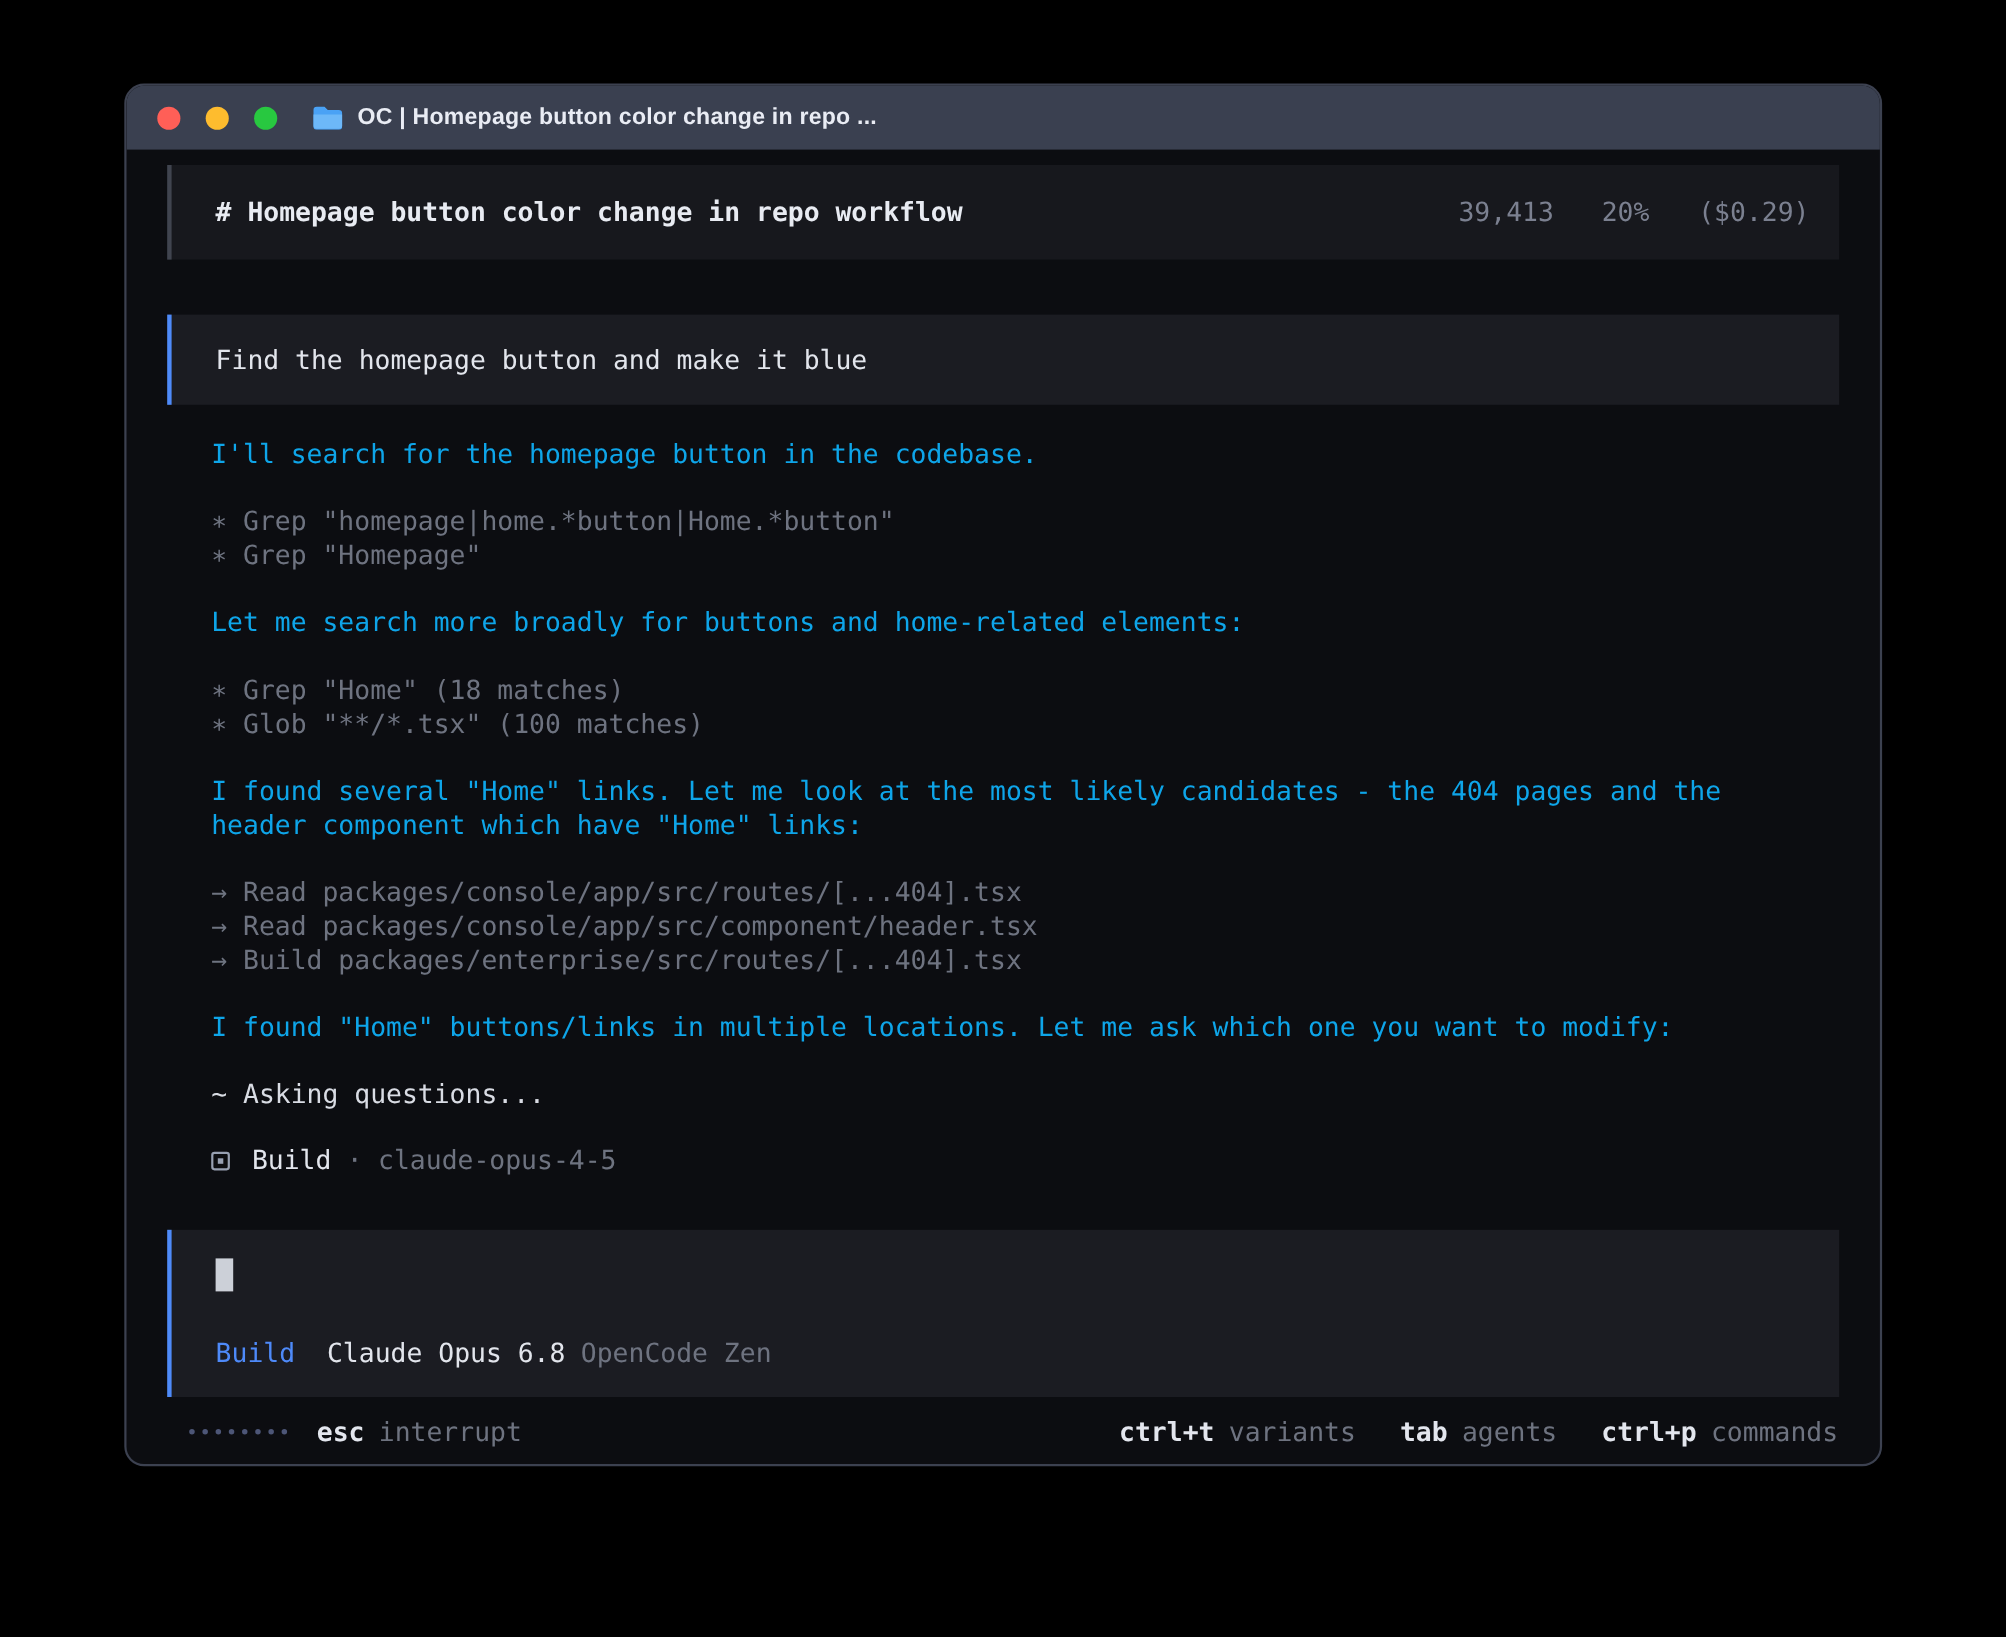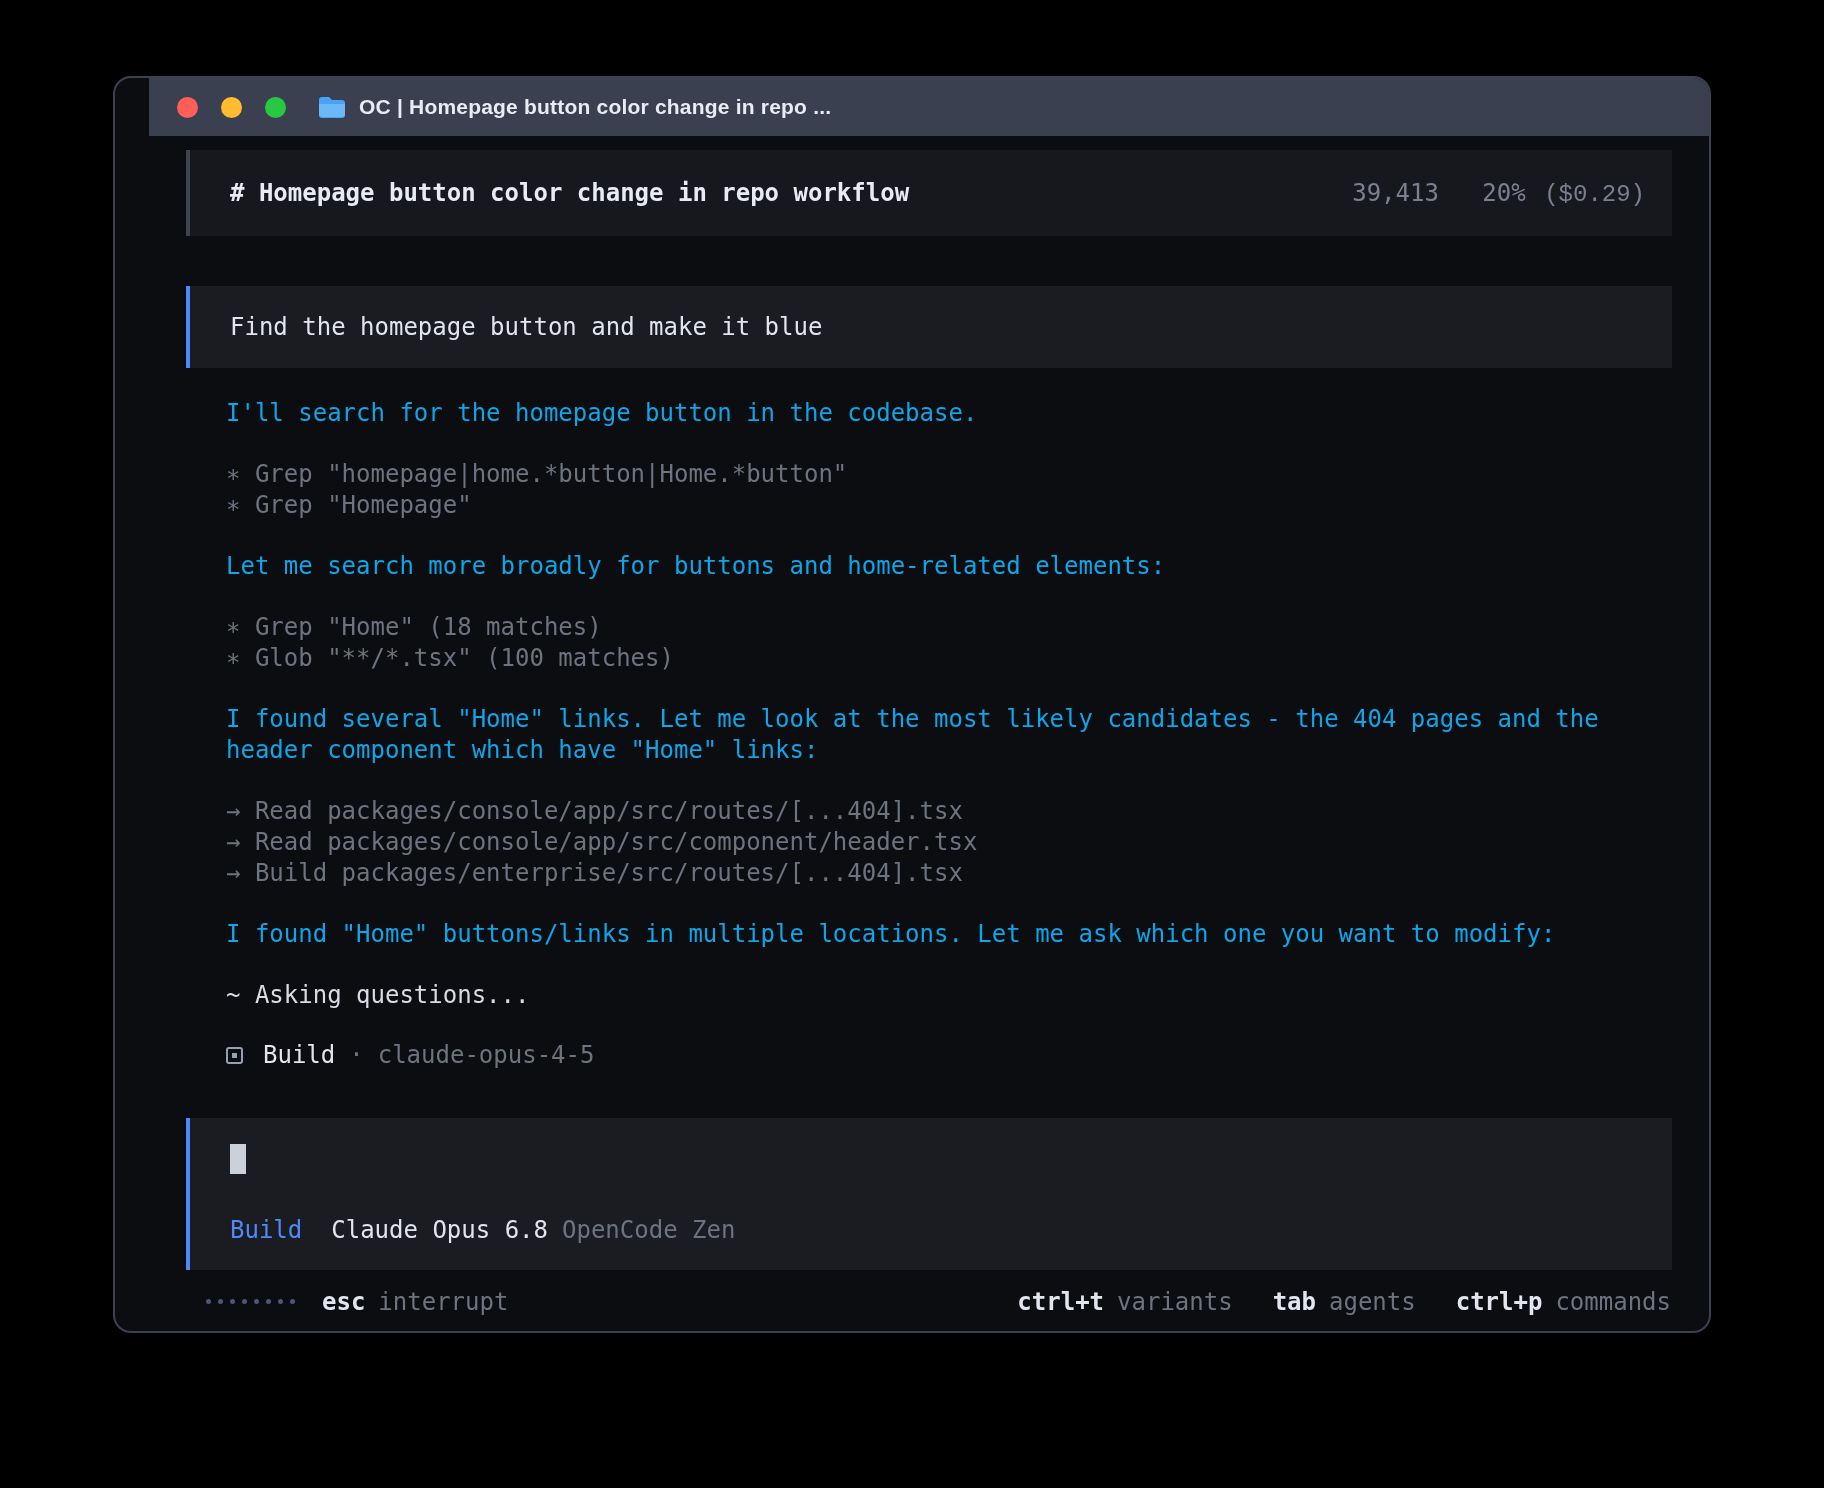--- a/index.html
+++ b/index.html
@@ -3,21 +3,21 @@
 <meta charset="utf-8">
 <style>
   * { margin:0; padding:0; box-sizing:border-box; }
   html,body { width:1824px; height:1488px; background:#000; overflow:hidden; }
   body { font-family:"DejaVu Sans Mono", monospace; }
 
   .window {
     position:absolute; left:113px; top:76px; width:1598px; height:1257px;
     background:#0c0d11; border:2px solid #3c4150; border-radius:18px;
     box-shadow:0 24px 70px rgba(0,0,0,0.65);
-    overflow:hidden; display:flex; flex-direction:column;padding-left:34px;
+    overflow:hidden; display:flex; flex-direction:column;
   }
 
   
   .titlebar {
     height:58px; flex:0 0 58px; background:#3a4050;
     display:flex; align-items:center; padding:0 28px;
   }
   .lights { display:flex; align-items:center; gap:23px; }
   .light { width:21px; height:21px; border-radius:50%; display:inline-block; }
   .light.close { background:#ff5f57; }
@@ -38,21 +38,21 @@
 
   .header-box {
     background:#17181d; border-left:4px solid #40444f;
     height:86px; flex:0 0 86px;
     display:flex; align-items:center; justify-content:space-between;
     padding:0 27px 0 40px;
   }
   .header-title { font-weight:700; color:#e8ebf2; white-space:nowrap; }
   .header-stats { color:#7b8090; white-space:nowrap; }
   .header-stats .ctx { margin-left:29px; }
-  .header-stats .cost { margin-left:4px;font-family:Liberation Mono, monospace; }
+  .header-stats .cost { margin-left:30px; }
 
   .user-box {
     margin-top:50px; background:#1b1c22; border-left:4px solid #4e8af9;
     height:82px; flex:0 0 82px;
     display:flex; align-items:center; padding-left:40px;
     color:#e2e5ec; white-space:nowrap;
   }
 
   .block { margin-top:30px; padding-left:40px; line-height:31px; }
   .t-text   { color:#0ea5e9; max-width:1420px; }

